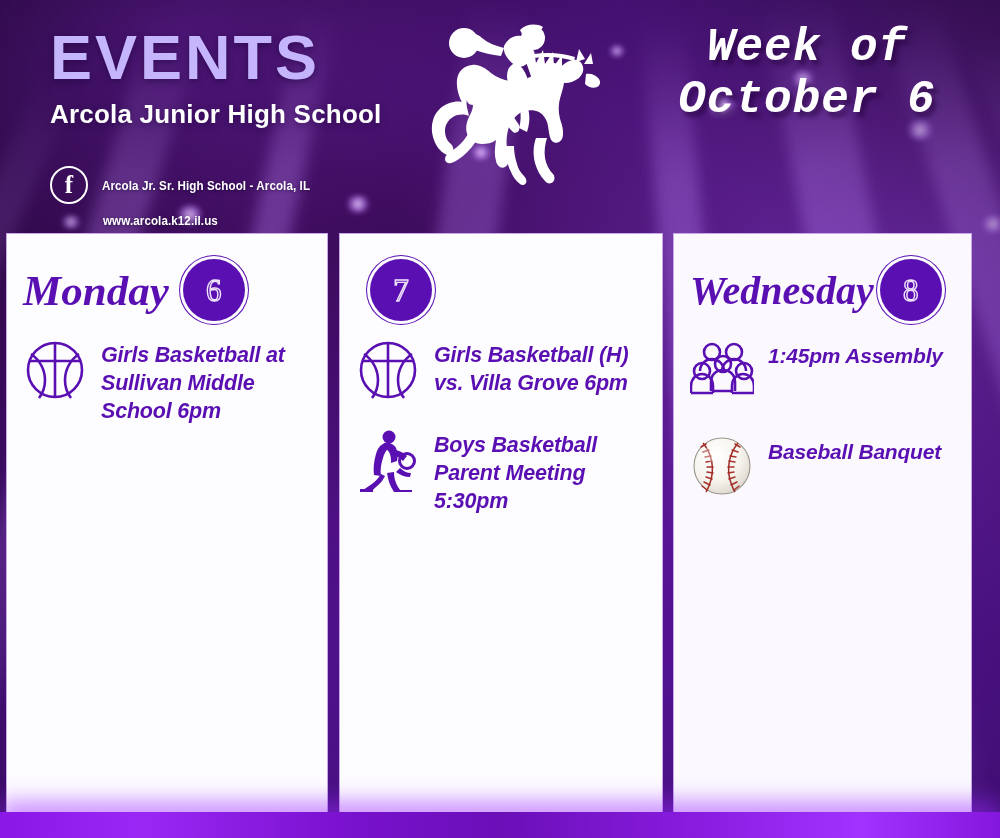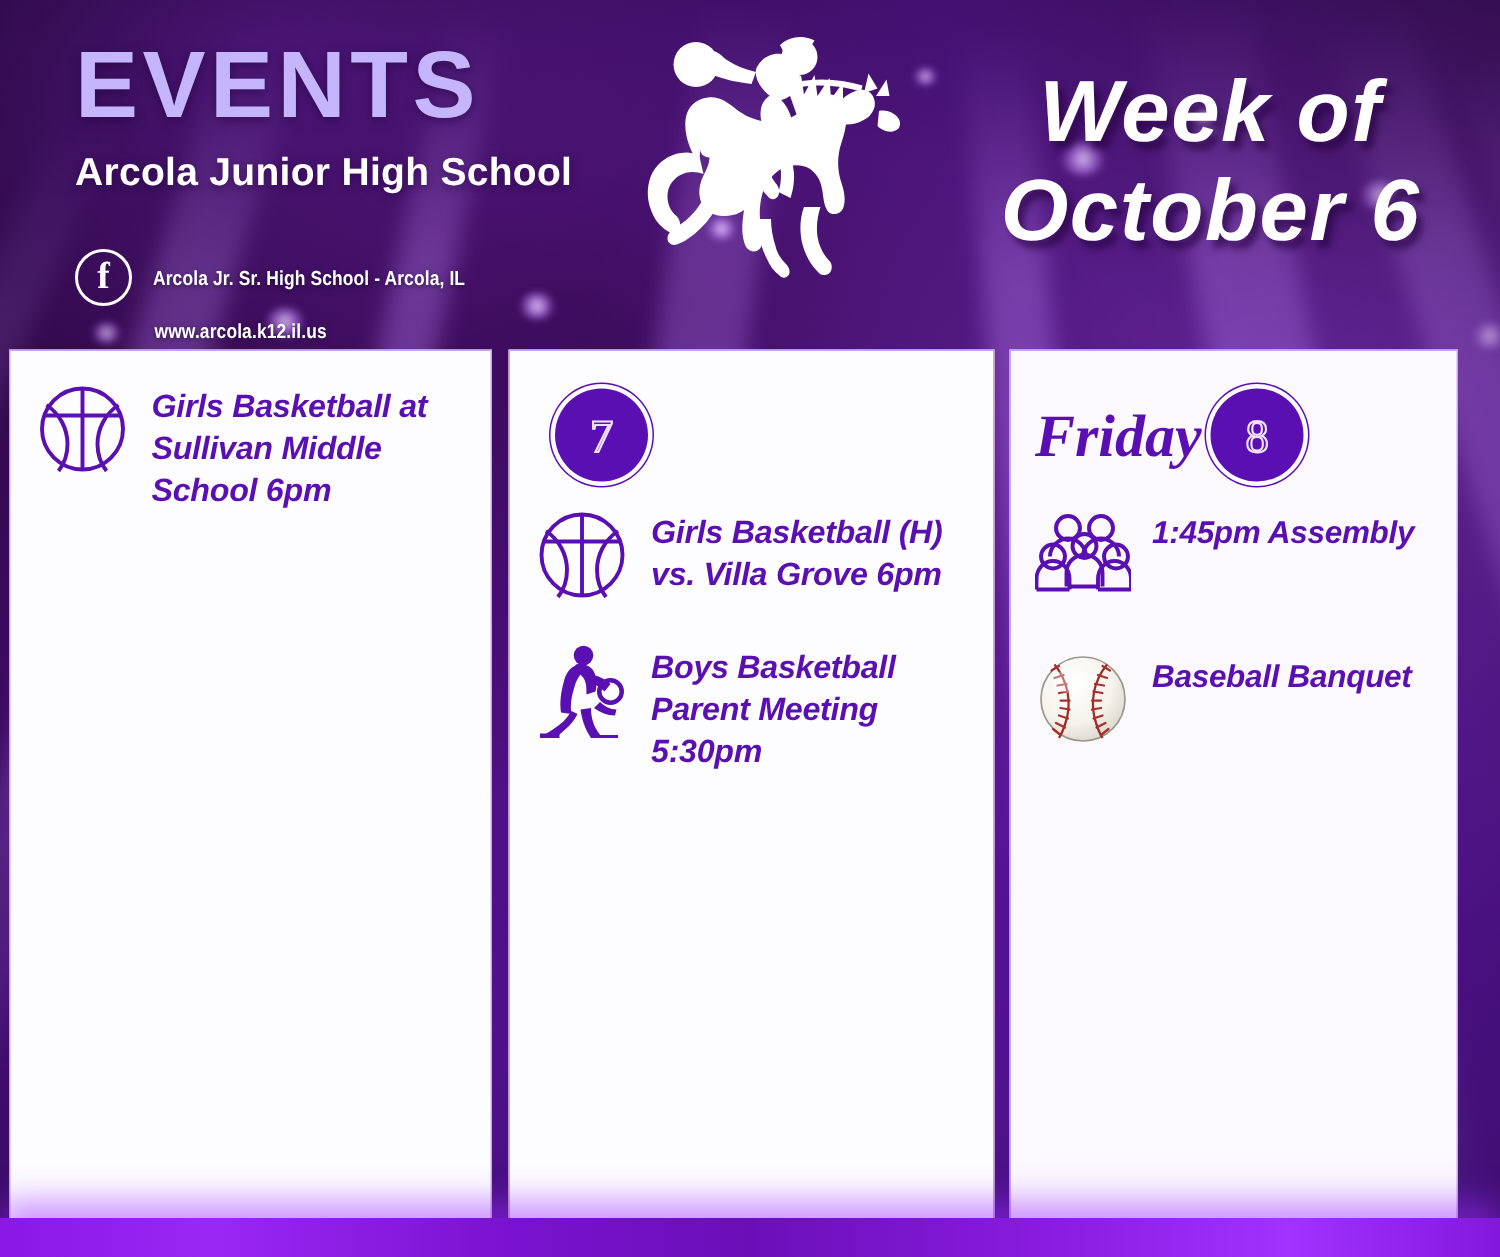--- a/index.html
+++ b/index.html
@@ -116,28 +116,27 @@
     letter-spacing: .1px; transform: scaleX(.86); transform-origin: left center;
     text-shadow: 0 1px 4px rgba(20,0,40,.6);
   }
 
   .mascot { position: absolute; left: 408px; top: 18px; width: 200px; height: 170px; }
 
   .weekof {
     position: absolute; left: 642px; top: 22px; width: 330px;
     text-align: center;
     color: #fff;
-    font-family: Liberation Sans, sans-serif;
+    font-family: Liberation Mono, monospace;
     font-style: italic;
     font-weight: bold;
-    font-size: 58px;
+    font-size: 46px;
     line-height: 1.14;
     letter-spacing: 1px;
     text-shadow: 4px 5px 5px rgba(35,2,60,.62);
-    margin-top: 20px;
   }
 
   
   .cards { position: absolute; left: 0; top: 233px; width: 1000px; height: 593px; }
   .card {
     position: absolute; top: 0; height: 593px;
     background: #fdfcff;
     border: 1px solid #c8a8ea;
     padding: 20px 16px 0 16px;
   }
@@ -278,20 +277,26 @@
 
     <div class="weekof">
       <div>Week of</div>
       <div>October 6</div>
     </div>
   </div>
 
   <div class="cards">
 
     <div class="card mon">
+      <div class="card-head">
+        <div class="day-name">Monday</div>
+        <div class="day-badge">
+          <span class="day-num">6</span>
+        </div>
+      </div>
 
       <div class="event">
         <svg class="event-icon" viewBox="0 0 64 64">
           <g fill="none" stroke="#5a0fb2" stroke-width="2.6">
             <circle cx="32" cy="32" r="27"></circle>
             <path d="M32 5v54"></path>
             <path d="M8 16c9 6 14 16 14 26 0 7-2 13-6 18"></path>
             <path d="M56 16c-9 6-14 16-14 26 0 7 2 13 6 18"></path>
             <path d="M6 23h52"></path>
           </g>
@@ -333,21 +338,21 @@
             <path d="M31 45c1 7 3 13 7 19 2 3 4 5 7 7l4-4c-3-2-5-5-7-8-3-5-4-10-4-15z"></path>
             <path d="M4 61h13v3H4zM42 62h14v3H42z"></path>
           </g>
         </svg>
         <div class="event-text">Boys Basketball Parent Meeting 5:30pm</div>
       </div>
     </div>
 
     <div class="card wed">
       <div class="card-head">
-        <div class="day-name">Friday</div>
+        <div class="day-name">Wednesday</div>
         <div class="day-badge">
           <span class="day-num">8</span>
         </div>
       </div>
 
       <div class="event">
         <svg class="event-icon" viewBox="0 0 64 58">
           <g fill="none" stroke="#5a0fb2" stroke-width="2.6">
             <circle cx="22" cy="11" r="8"></circle>
             <circle cx="44" cy="11" r="8"></circle>

